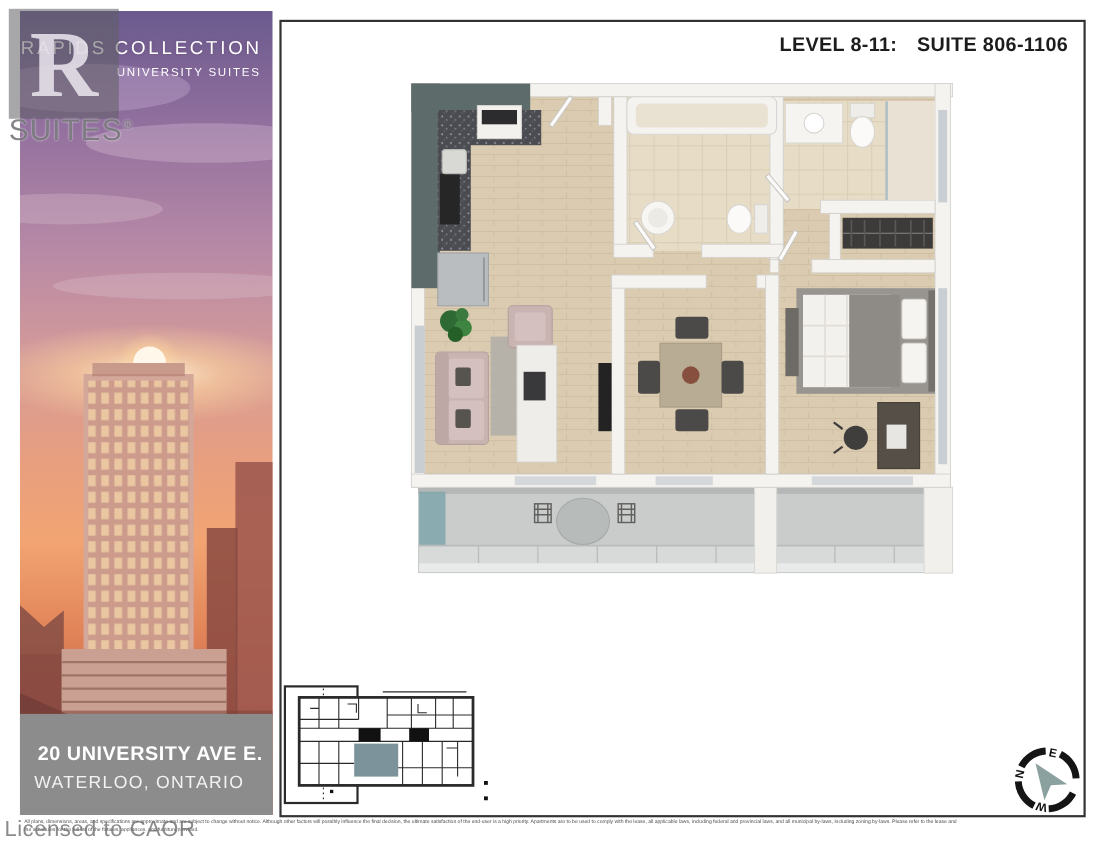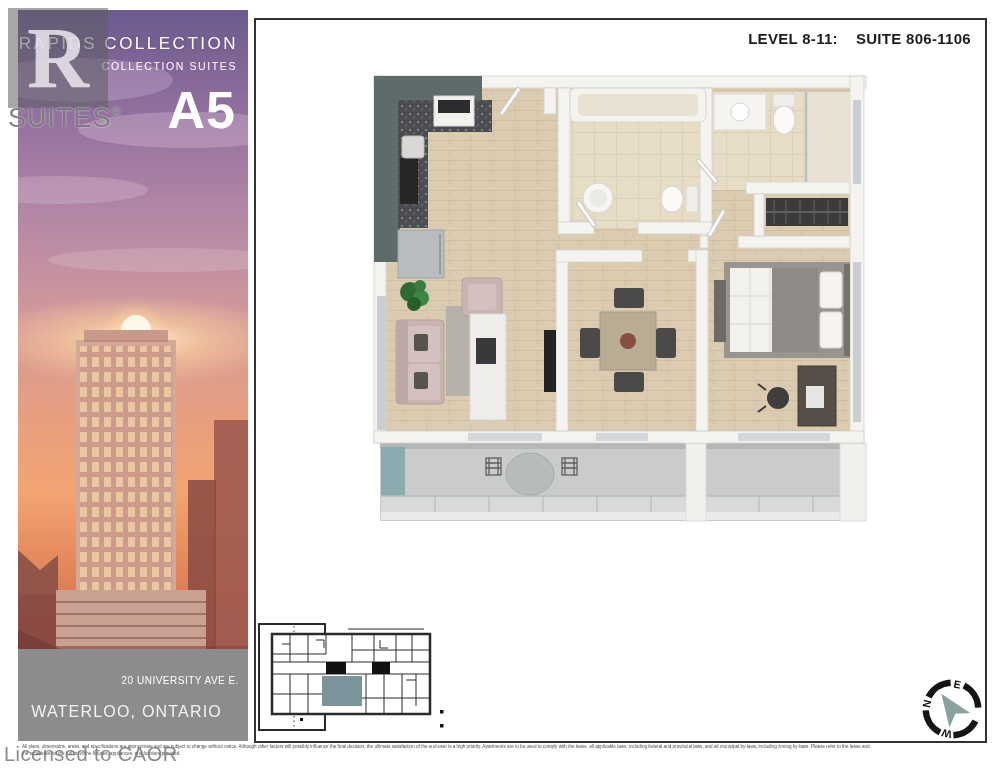--- a/index.html
+++ b/index.html
@@ -10,35 +10,35 @@
   
   #sidebar{left:18px;top:10px;width:230px;height:731px;overflow:hidden;}
   #sidebar svg{position:absolute;left:0;top:0;}
   .collection-title{position:absolute;top:24px;right:10px;color:#fff;font-size:17px;
       letter-spacing:2.5px;font-weight:400;text-shadow:0 0 3px rgba(80,50,90,.4);}
   .collection-sub{position:absolute;top:50px;right:11px;color:#fff;font-size:10.5px;
       letter-spacing:1.6px;font-weight:400;}
   .unit-code{position:absolute;top:70px;right:12px;color:#fff;font-size:52px;
       font-weight:700;letter-spacing:1px;}
   #addressbar{position:absolute;left:0;bottom:0;width:230px;height:92px;background:#8c8c8c;}
-  .addr1{position:absolute;top:26px;right:9px;color:#fff;font-weight:400;font-size:10px;letter-spacing:.5px;}
+  .addr1{position:absolute;top:26px;right:9px;color:#fff;font-weight:700;font-size:18px;letter-spacing:.5px;}
   .addr2{position:absolute;top:54px;right:26px;color:#f2f2f2;font-size:16px;letter-spacing:1.2px;}
 
   
   #realtor-box{left:8px;top:8px;width:100px;height:100px;background:rgba(95,95,100,.55);
       display:flex;align-items:center;justify-content:center;}
   #realtor-box .big-r{color:rgba(240,236,244,.82);font-size:86px;font-weight:700;line-height:1;
       font-family:"Liberation Serif",serif;}
   #realtor-word{left:8px;top:103px;font-size:27px;letter-spacing:1px;color:rgba(105,105,110,.82);
       text-shadow:0 0 2px rgba(255,255,255,.8);font-weight:400;}
   #realtor-word sup{font-size:12px;}
 
   
   #sheet{left:254px;top:18px;width:733px;height:725px;border:2px solid #333;background:#fff;box-sizing:border-box;}
-  #level-line{top:30px;right:32px;font-size:15px;font-weight:700;color:#1c1c1c;letter-spacing:.3px;}
+  #level-line{top:30px;right:32px;font-size:18px;font-weight:700;color:#1c1c1c;letter-spacing:.3px;}
   #level-line .gap{display:inline-block;width:18px;}
 
   
   .fineprint{left:22px;width:962px;font-size:4.6px;color:#4c4c4c;white-space:nowrap;overflow:hidden;}
   #licensed{left:4px;top:743px;font-size:20px;color:rgba(110,110,110,.8);letter-spacing:.5px;}
 </style>
 </head>
 <body>
 
 <div id="page">
@@ -82,22 +82,21 @@
       <rect x="58" y="330" width="100" height="280" fill="#e2bcae"></rect>
       <rect x="62" y="336" width="92" height="268" fill="url(#wins)"></rect>
       <rect x="66" y="320" width="84" height="12" fill="#c89a8c"></rect>
       <rect x="58" y="330" width="100" height="280" fill="#8e4a3e" opacity=".18"></rect>
       <rect x="38" y="580" width="150" height="60" fill="#caa093"></rect>
       <path d="M38,592 h150 M38,604 h150 M38,616 h150 M38,628 h150" stroke="#9c7468" stroke-width="2"></path>
       <path d="M0,731 L0,620 L90,660 L0,700 Z" fill="#6e3a36" opacity=".7"></path>
       <rect x="0" y="636" width="230" height="95" fill="#7c4038" opacity=".55"></rect>
     </svg>
     <div class="collection-title">RAPIDS COLLECTION</div>
-    <div class="collection-sub">COLLECTION SUITES</div>
-    <div class="unit-code">A5</div>
+    <div class="collection-sub">UNIVERSITY SUITES</div>
     <div id="addressbar">
       <div class="addr1">20 UNIVERSITY AVE E.</div>
       <div class="addr2">WATERLOO, ONTARIO</div>
     </div>
   </div>
 
   <div id="realtor-box" class="abs">
     <span class="big-r">R</span>
   </div>
   <div id="realtor-word" class="abs"><span>SUITES</span><sup>®</sup></div>

